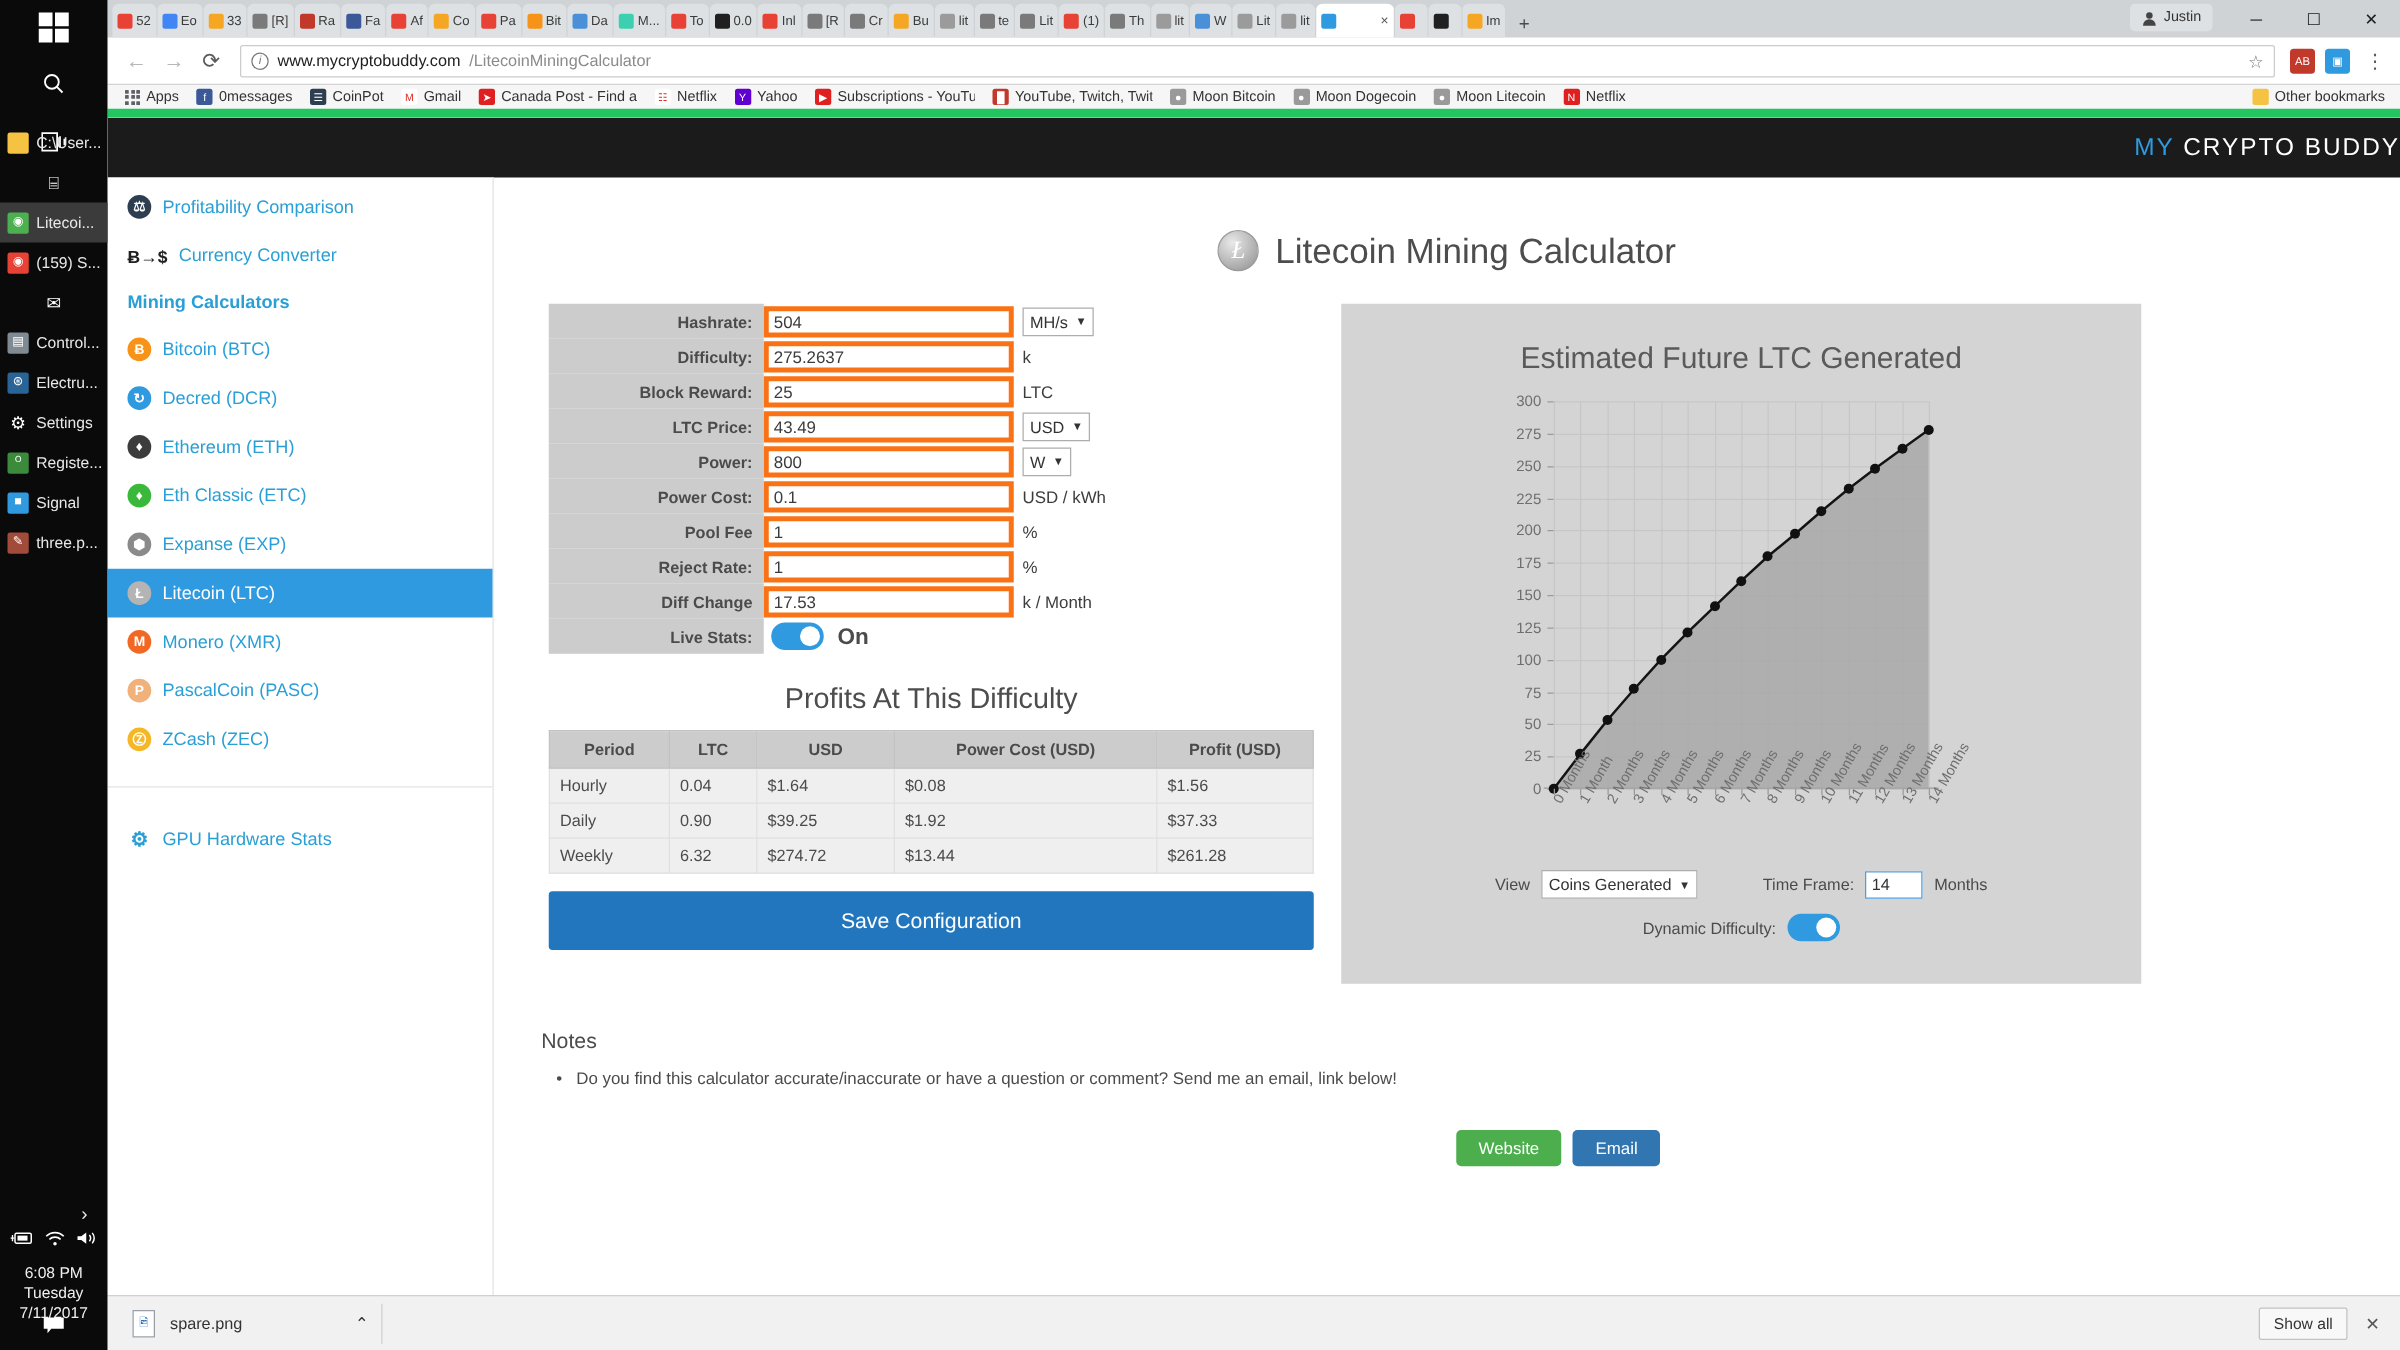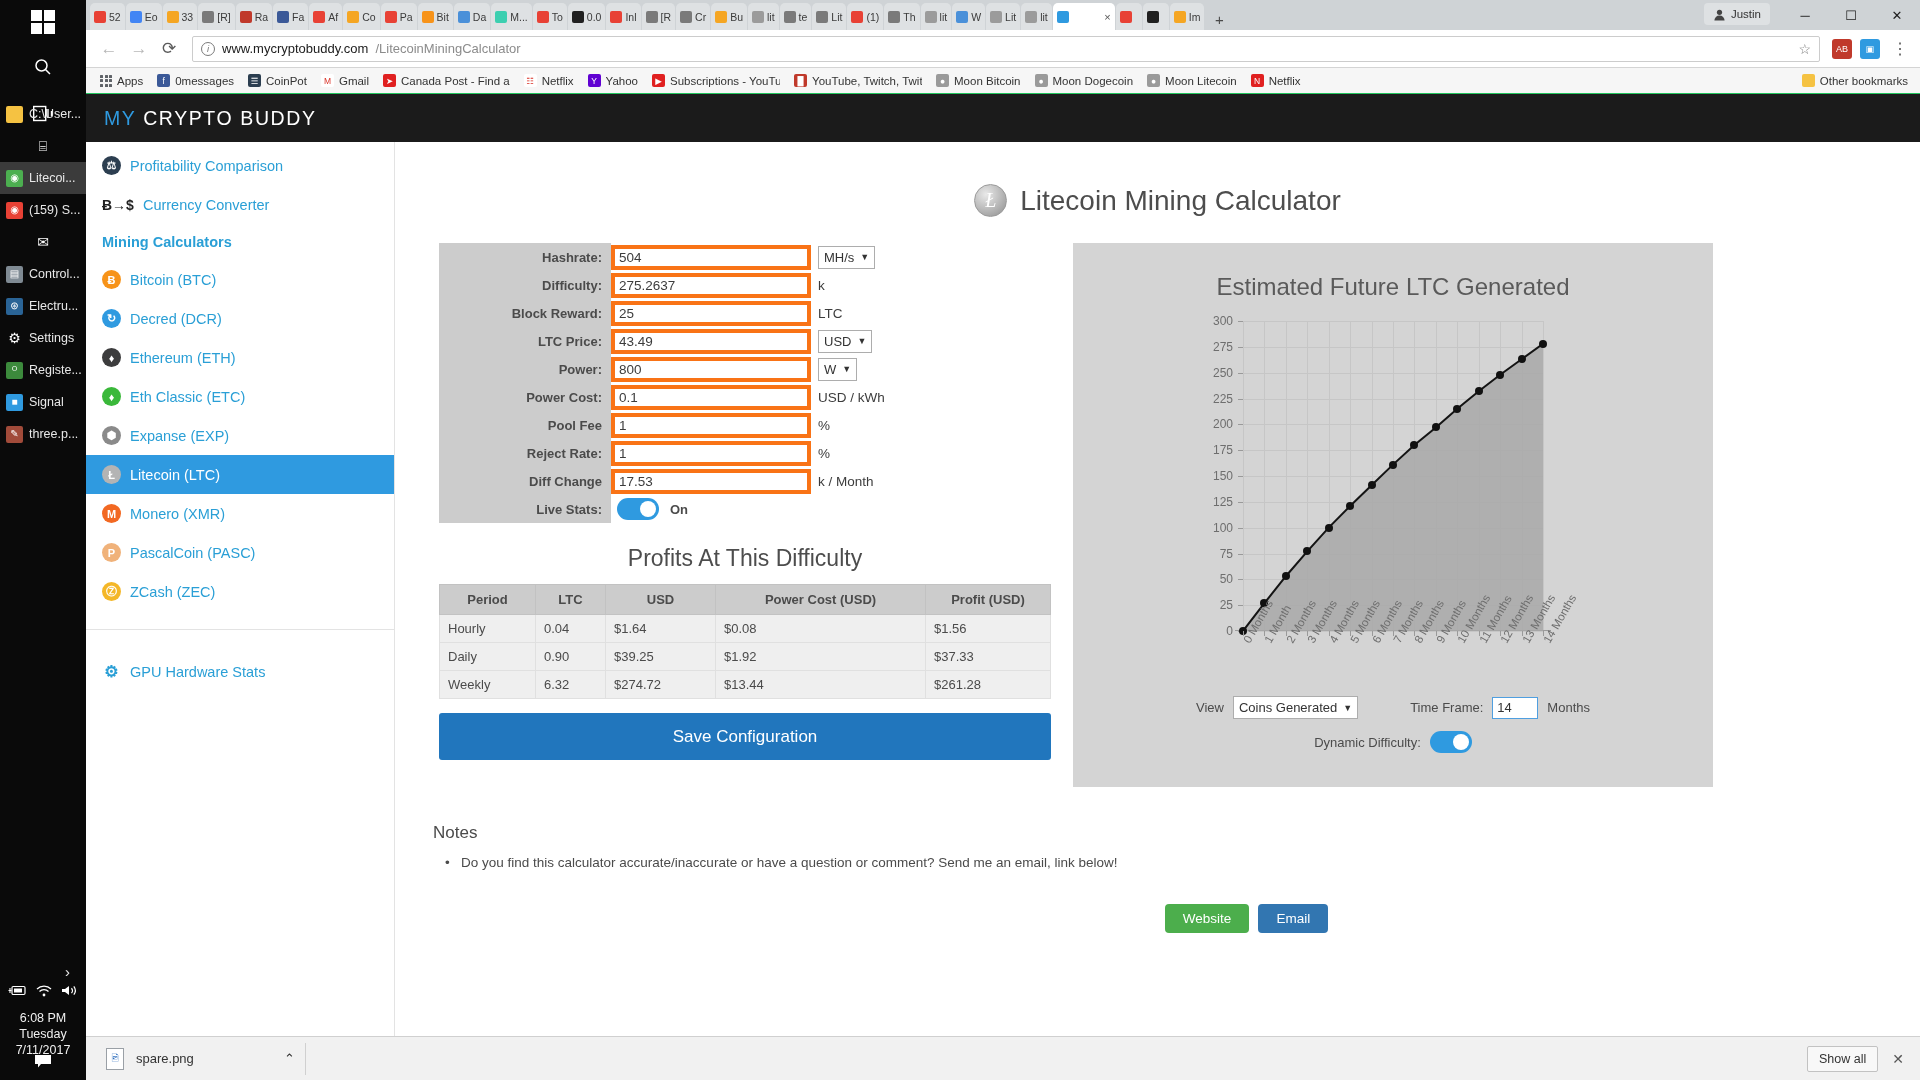--- a/index.html
+++ b/index.html
@@ -94,33 +94,33 @@
     display:flex;align-items:center;justify-content:center;font-size:9.5px;color:#7a7a7a; font-style:italic;}
   .url-dom { color: #202020; }
   .url-path { color: #8b8b8b; }
   .omni-star { margin-left:auto; font-size:14px; color:#7a7a7a; }
   .tb-right { display:flex; align-items:center; gap: 8px; padding-left: 4px; }
   .ext-ico { width:20px;height:20px;border-radius:3px;display:flex;align-items:center;justify-content:center;font-size:9px;color:#fff;}
   .kebab { font-size: 16px; color: #5a5a5a; padding: 0 4px; letter-spacing:0; }
 
   .bookmarks {
     height: 26px; background: #f6f6f6; display: flex; align-items: center;
-    padding: 0 8px; gap: 2px; border-bottom: 1px solid #22c55e; font-size: 11.5px; color: #333;
+    padding: 0 8px; gap: 2px; border-bottom: 7px solid #22c55e; font-size: 11.5px; color: #333;
   }
   .bm { display:flex; align-items:center; gap:5px; padding: 2px 6px; border-radius:3px; white-space:nowrap; max-width:140px; overflow:hidden;}
   .bm-ico { width:13px;height:13px;flex:0 0 13px;border-radius:2px;display:flex;align-items:center;justify-content:center;font-size:8.5px;color:#fff;}
   .bm-apps { display:grid; grid-template-columns: repeat(3,3px); grid-template-rows: repeat(3,3px); gap:1.5px; }
   .bm-apps i { display:block; width:3px;height:3px;background:#5f6368; border-radius:0.5px;}
   .bm-right { margin-left:auto; display:flex; align-items:center; gap:5px; padding-right:4px; }
 
   
   .page { position: relative; height: 960px; background: #ffffff; overflow: hidden; }
 
   .site-header {
-    height: 48px; background: #1b1b1b; display:flex; align-items:center; padding-left: 18px;
+    height: 48px; background: #1b1b1b; display:flex; align-items:center; padding-left: 18px; justify-content: flex-end;
   }
   .brand { font-size: 19.5px; letter-spacing: 1.6px; color: #ffffff; font-weight: 400; }
   .brand .my { color: #2f9ae0; }
 
   .content-wrap { display: flex; height: 912px; }
 
   .sidebar {
     width: 309px; background: #fff; border-right: 1px solid #e3e3e3;
     padding-top: 4px; flex: 0 0 309px;
   }
@@ -168,21 +168,21 @@
     display: inline-flex; align-items:center; gap: 6px;
     height: 23px; border: 1px solid #adadad; background:#fff; padding: 0 5px;
     font-size: 13px; color: #333;
   }
   .sel .cv { font-size: 9px; }
   .toggle {
     width: 42px; height: 22px; border-radius: 11px; background: #2f9ae0; position: relative;
     display:inline-block; vertical-align: middle;
   }
   .toggle i { position:absolute; right: 3px; top: 3px; width: 16px; height:16px; border-radius:50%; background:#fff; display:block; }
-  .toggle-wrap { display:flex; align-items:center; gap:11px; font-size:13px; font-weight:bold; color:#4b4b4b; }
+  .toggle-wrap { display:flex; align-items:center; gap:11px; font-size:18px; font-weight:bold; color:#4b4b4b; }
 
   .profits-title { text-align:center; font-size: 23px; color: #4d4d4d; margin: 22px 0 12px 0; font-weight: 400; }
 
   table.profits { border-collapse: collapse; width: 100%; font-size: 13px; }
   table.profits th {
     background: #cccccc; color: #4b4b4b; font-weight: bold; padding: 7px 8px; text-align: center;
     border: 1px solid #c2c2c2; font-size: 13px;
   }
   table.profits td { padding: 6px 8px; color: #4b4b4b; border: 1px solid #e0e0e0; }
   table.profits tbody tr { background: #efefef; }

